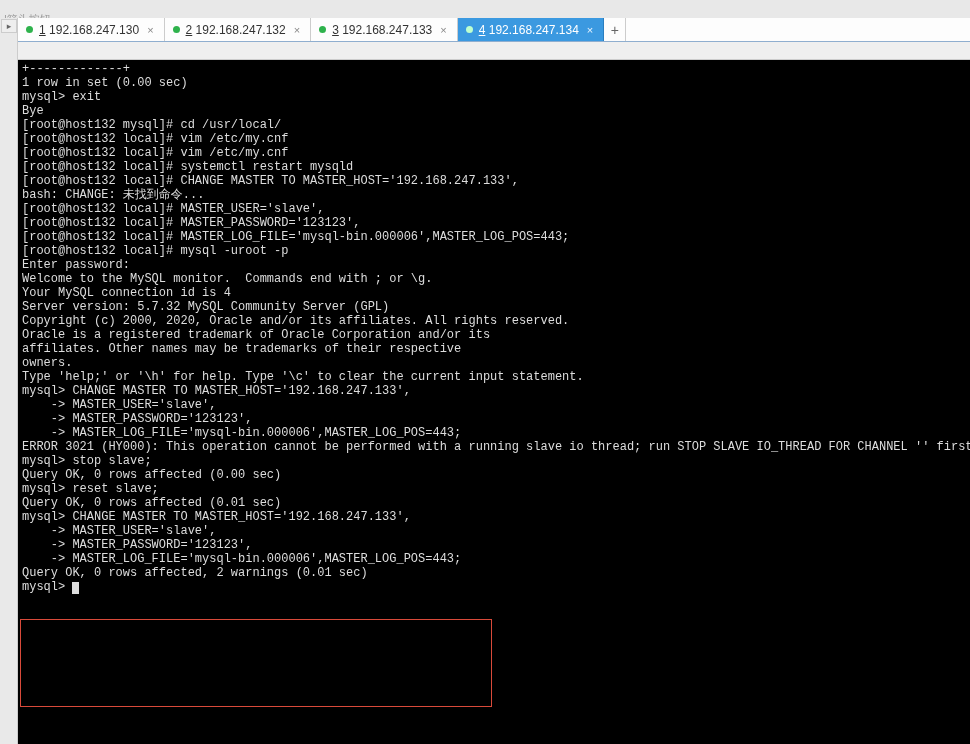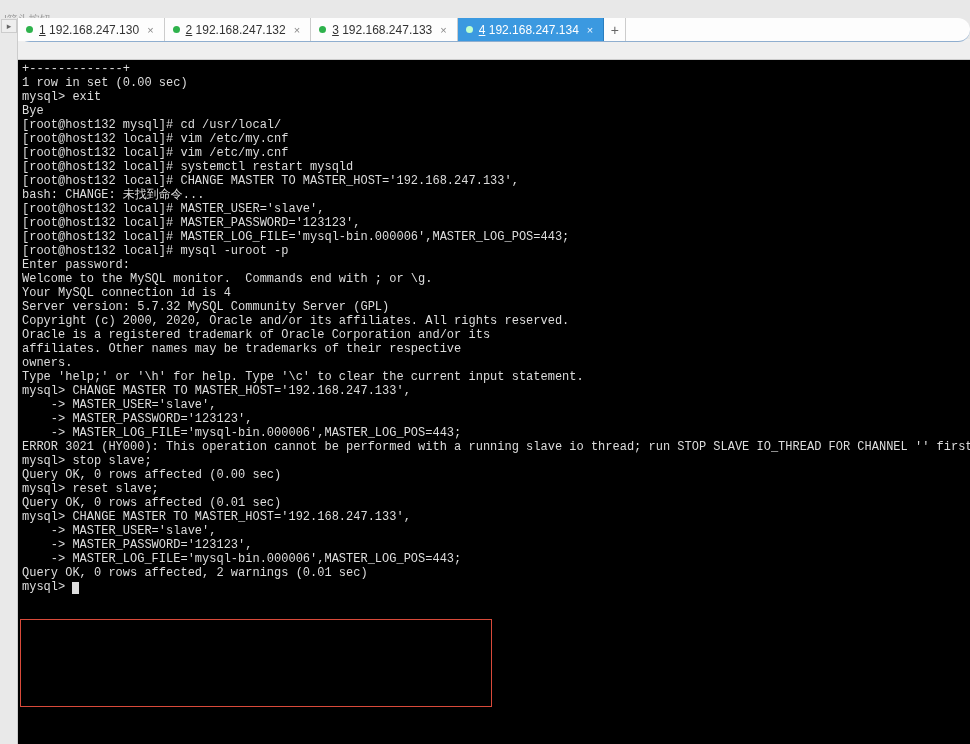--- a/index.html
+++ b/index.html
@@ -40,21 +40,20 @@
   }
   .tabs-row {
     position: absolute;
     left: 18px;
     top: 18px;
     right: 0;
     height: 24px;
     background: #fdfdfd;
     display: flex;
     border-bottom: 1px solid #8faecf;
-    border-radius: 12px;
   }
   .tab {
     display: flex;
     align-items: center;
     padding: 0 8px;
     border-right: 1px solid #ccc;
     font-size: 12px;
     color: #333;
     background: #fdfdfd;
     cursor: pointer;

